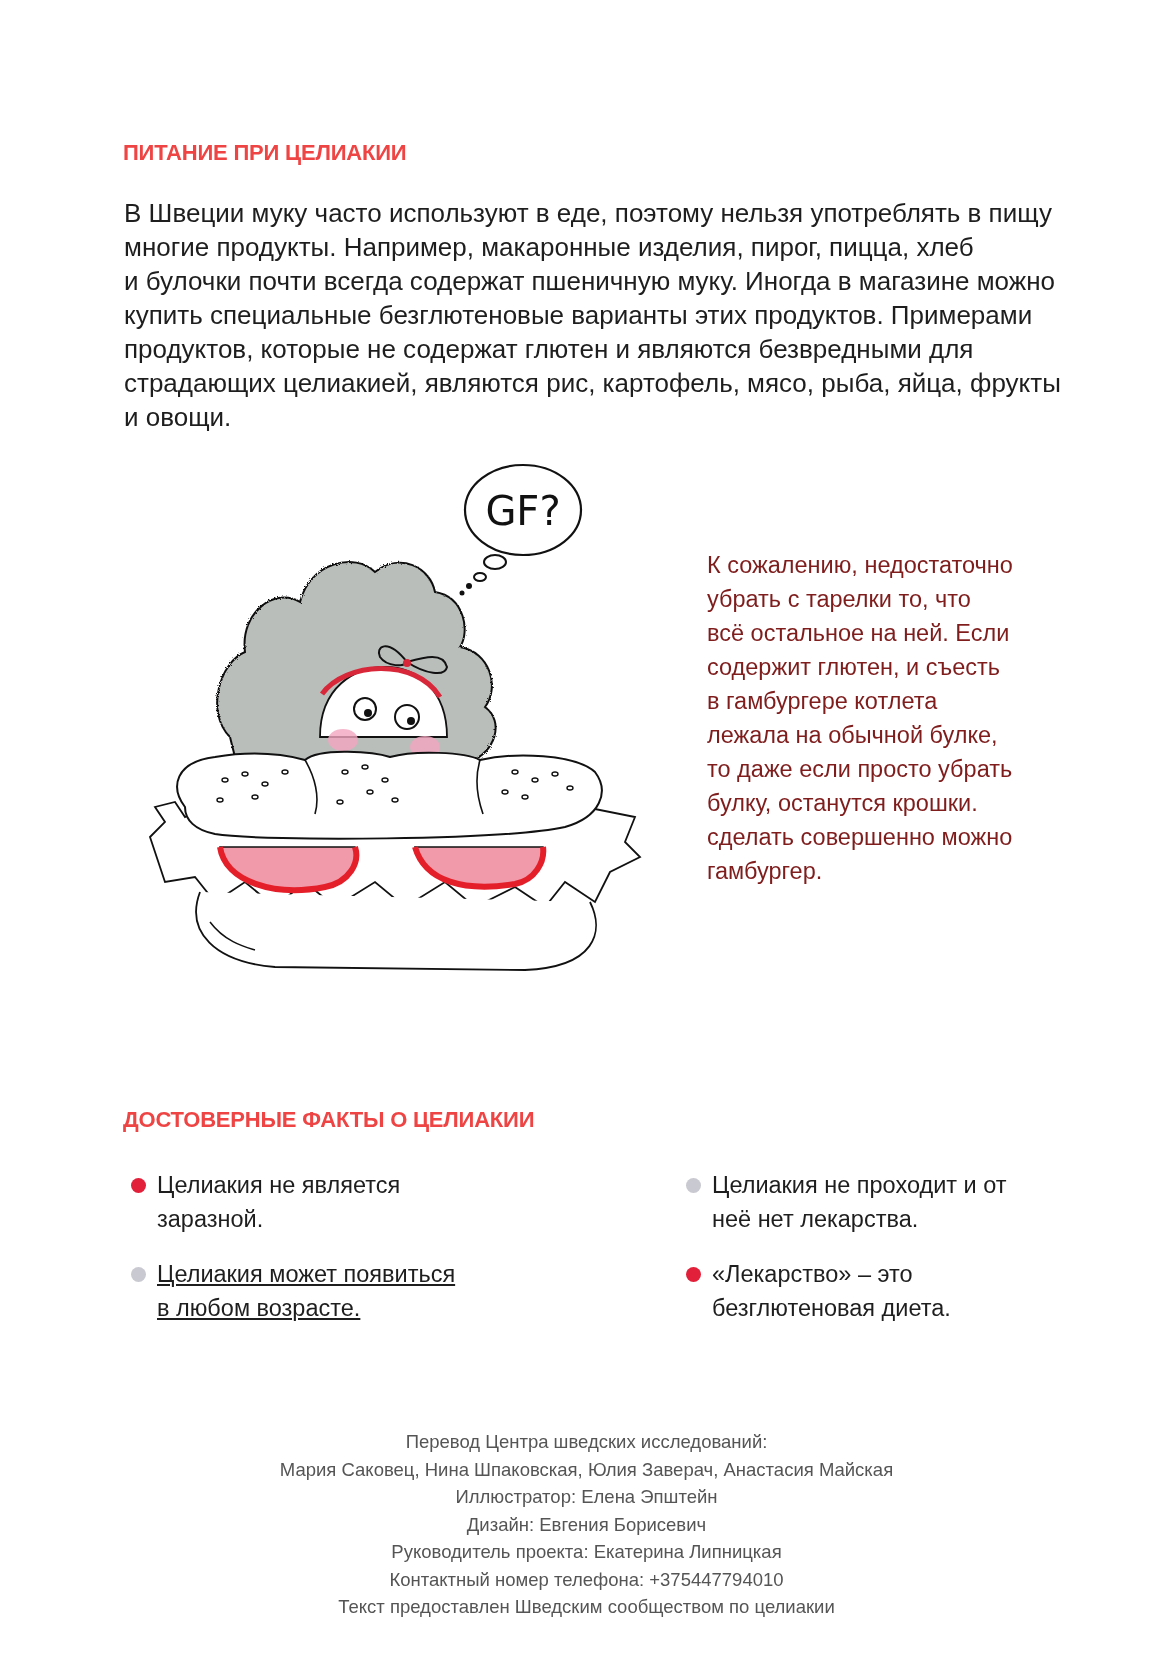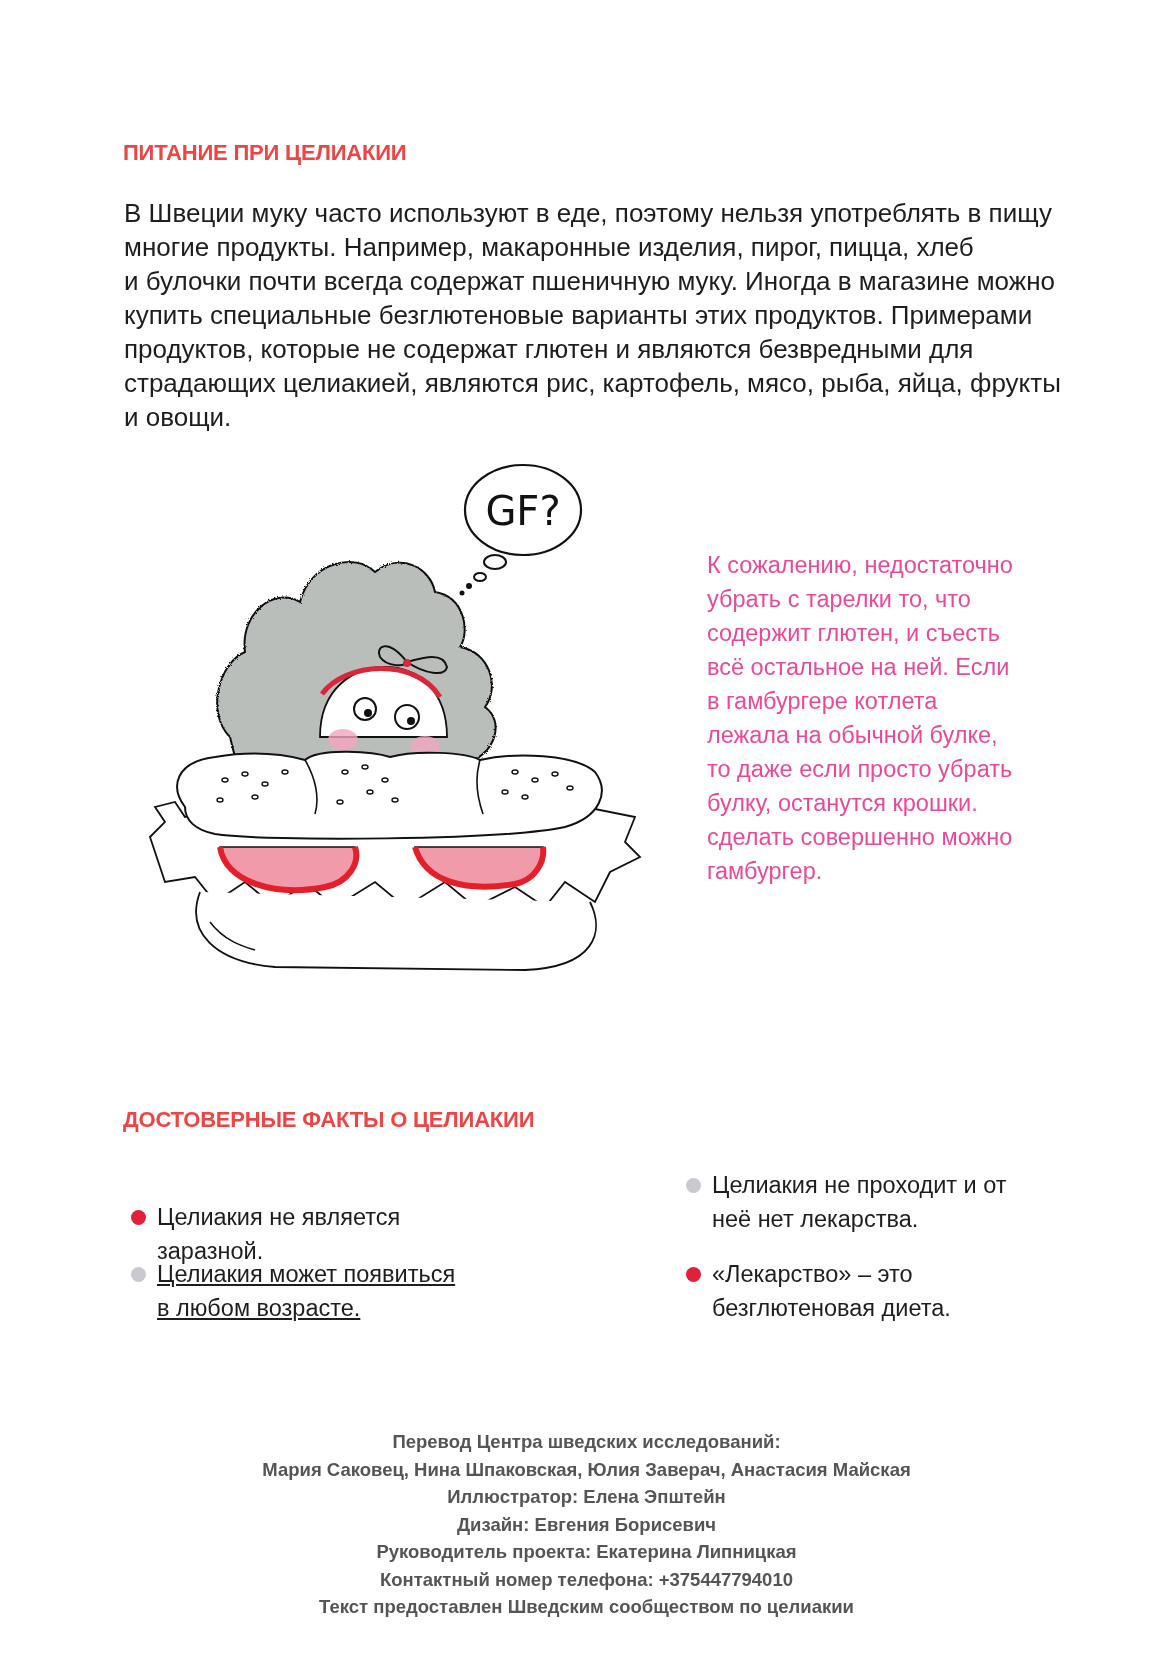--- a/index.html
+++ b/index.html
@@ -16,40 +16,40 @@
   #h2 { top: 1107px; }
 
   .body-text {
     position: absolute; left: 124px; top: 196px; width: 940px;
     font-size: 26px; line-height: 34px; margin: 0; color: #1e1e1e;
   }
   .body-text span { display: block; white-space: nowrap; }
 
   .side-text {
     position: absolute; left: 707px; top: 548px; width: 400px;
-    font-size: 23.5px; line-height: 34px; margin: 0; color: #ec4899;
+    font-size: 23.5px; line-height: 34px; margin: 0; color: #7f1d1d;
   }
   .side-text span { display: block; white-space: nowrap; }
 
   .illustration { position: absolute; left: 125px; top: 462px; width: 540px; height: 560px; }
 
   .facts { position: absolute; left: 0; top: 0; }
   .fact {
     position: absolute; font-size: 23.5px; line-height: 34px; color: #1e1e1e;
   }
   .fact .dot {
     position: absolute; left: -26px; top: 10px; width: 15px; height: 15px; border-radius: 50%;
   }
   .fact .line { display: block; white-space: nowrap; }
 
   .footer {
     position: absolute; left: 0; width: 1173px; top: 1428px;
     text-align: center; color: #555555; font-size: 18.5px; line-height: 27.5px;
   }
-  .footer span { display: block; font-weight: bold; }
+  .footer span { display: block; }
 </style>
 </head>
 <body>
 
 <h2 id="h1" class="heading">ПИТАНИЕ ПРИ ЦЕЛИАКИИ</h2>
 
 <p class="body-text">
   <span>В Швеции муку часто используют в еде, поэтому нельзя употреблять в пищу</span>
   <span>многие продукты. Например, макаронные изделия, пирог, пицца, хлеб</span>
   <span>и булочки почти всегда содержат пшеничную муку. Иногда в магазине можно</span>
@@ -128,34 +128,34 @@
       <ellipse cx="400" cy="335" rx="3" ry="2"></ellipse>
         <ellipse cx="445" cy="326" rx="3" ry="2"></ellipse>
         <ellipse cx="380" cy="330" rx="3" ry="2"></ellipse>
     </g>
   </svg>
 </div>
 
 <p class="side-text">
   <span>К сожалению, недостаточно</span>
   <span>убрать с тарелки то, что</span>
+  <span>всё остальное на ней. Если</span>
   <span>содержит глютен, и съесть</span>
-  <span>всё остальное на ней. Если</span>
   <span>в гамбургере котлета</span>
   <span>лежала на обычной булке,</span>
   <span>то даже если просто убрать</span>
   <span>булку, останутся крошки.</span>
   <span>сделать совершенно можно</span>
   <span>гамбургер.</span>
 </p>
 
 <h2 id="h2" class="heading">ДОСТОВЕРНЫЕ ФАКТЫ О ЦЕЛИАКИИ</h2>
 
 <div class="facts">
-  <div class="fact" style="left:157px; top:1168px;margin-top:32px;">
+  <div class="fact" style="left:157px; top:1168px;">
     <span class="dot" style="background:#e2203a;"></span>
     <span class="line">Целиакия не является</span>
     <span class="line">заразной.</span>
   </div>
   <div class="fact" style="left:157px; top:1257px;text-decoration:underline;">
     <span class="dot" style="background:#c9c9d1;"></span>
     <span class="line">Целиакия может появиться</span>
     <span class="line">в любом возрасте.</span>
   </div>
   <div class="fact" style="left:712px; top:1168px;">

